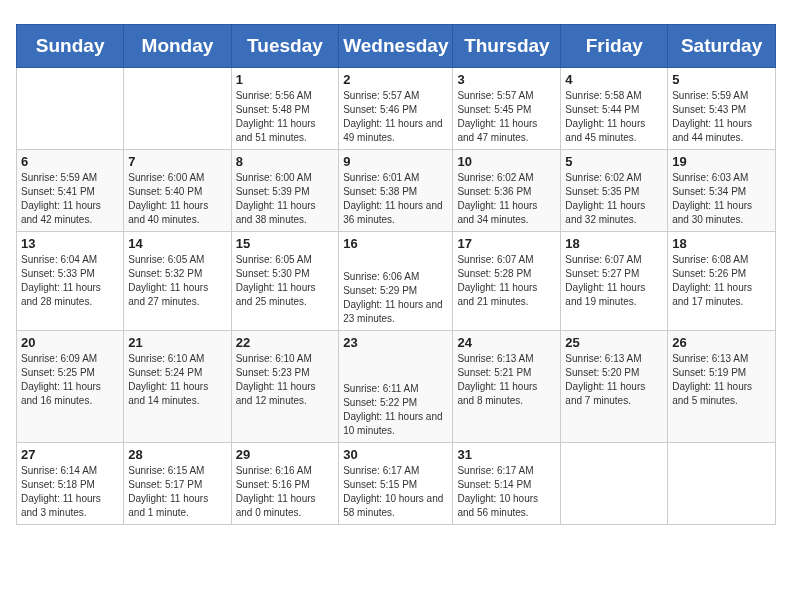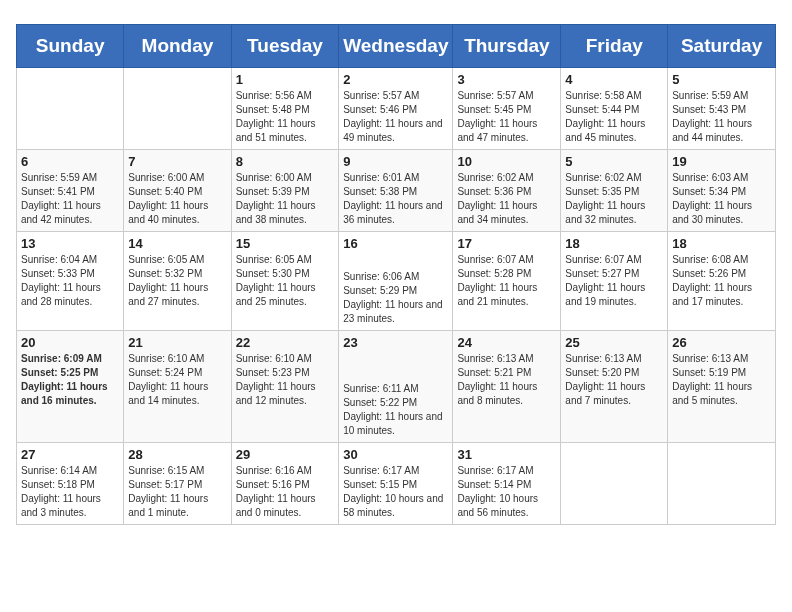--- a/index.html
+++ b/index.html
@@ -225,21 +225,21 @@
         <td>
           <span class="day-num">18</span>
           <div class="day-info" style="white-space: pre-line;">Sunrise: 6:08 AM
 Sunset: 5:26 PM
 Daylight: 11 hours and 17 minutes.</div>
         </td>
       </tr>
       <tr>
         <td>
           <span class="day-num">20</span>
-          <div class="day-info" style="white-space: pre-line; font-weight: bold;">Sunrise: 6:09 AM
+          <div class="day-info" style="white-space: pre-line;">Sunrise: 6:09 AM
 Sunset: 5:25 PM
 Daylight: 11 hours and 16 minutes.</div>
         </td>
         <td>
           <span class="day-num">21</span>
           <div class="day-info" style="white-space: pre-line;">Sunrise: 6:10 AM
 Sunset: 5:24 PM
 Daylight: 11 hours and 14 minutes.</div>
         </td>
         <td>

